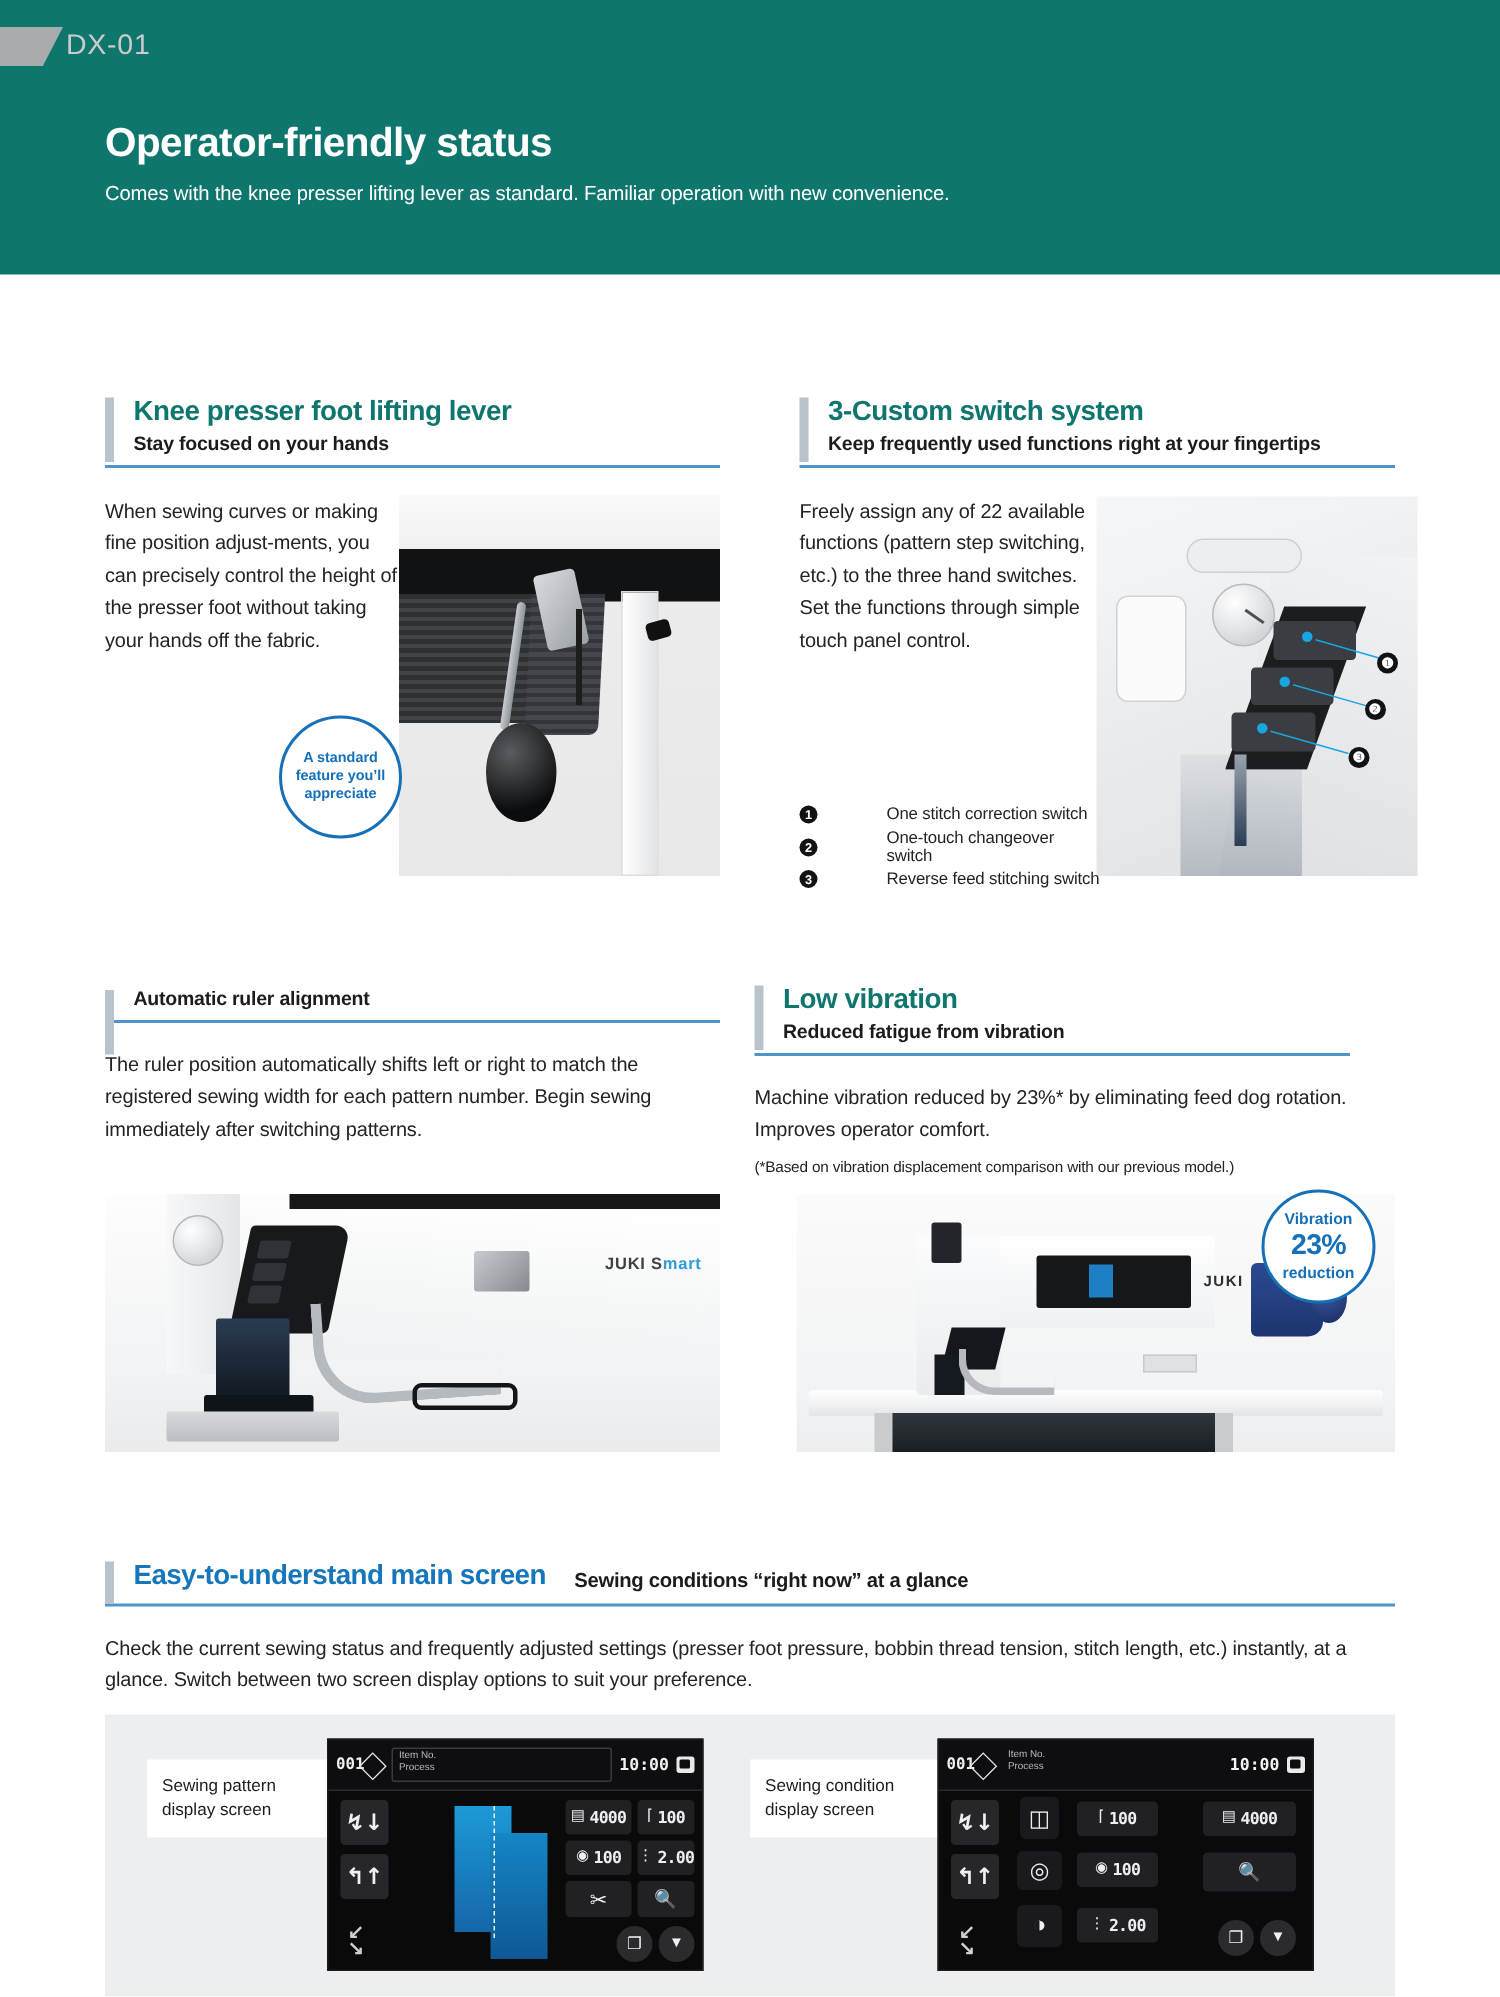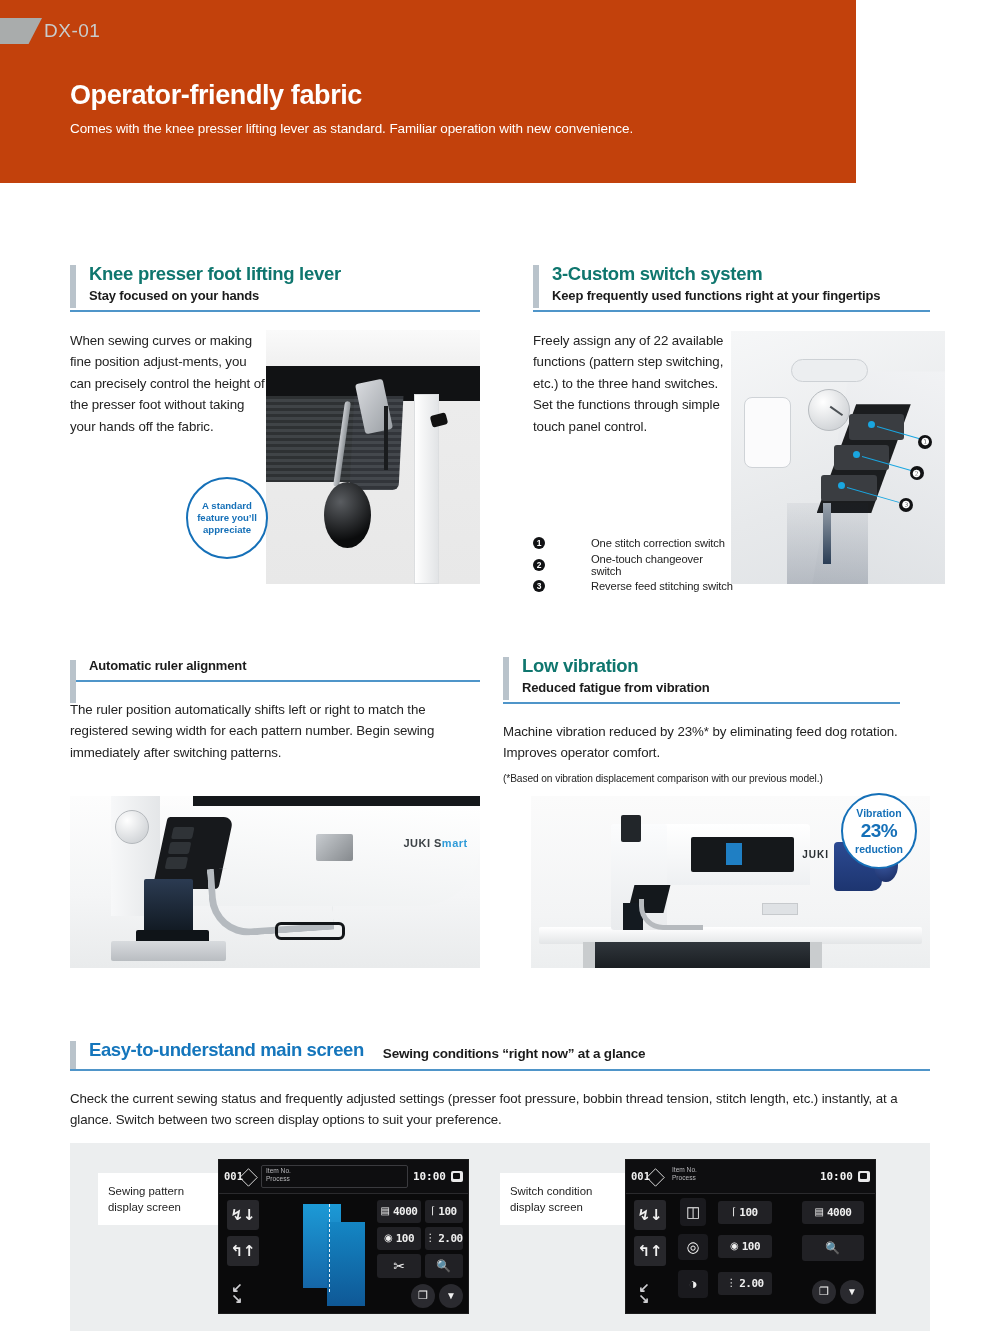--- a/index.html
+++ b/index.html
@@ -6,22 +6,22 @@
   html, body {
     width: 1000px; height: 1331px;
     background: #ffffff;
     font-family: "Liberation Sans", sans-serif;
     -webkit-font-smoothing: antialiased;
   }
   .page { position: relative; width: 1000px; height: 1331px; overflow: hidden; }
 
   
   .header-band {
-    position: absolute; left: 0; top: 0; width: 856px; height: 183px;
-    background: #c2410c;
+    position: absolute; left: 0; top: 0; width: 1000px; height: 183px;
+    background: #0f766e;
     text-decoration: underline;
   }
   .corner-tag {
     position: absolute; left: 0; top: 16px; height: 30px;
     display: flex; align-items: center;
   }
   .corner-para {
     width: 42px; height: 26px; background: #a9acac;
     clip-path: polygon(0 0, 100% 0, 68% 100%, 0 100%);
   }
@@ -421,21 +421,21 @@
 </head>
 <body>
 
 <div class="page">
 
   <div class="header-band">
     <div class="corner-tag">
       <div class="corner-para"></div>
       <div class="corner-label">DX-01</div>
     </div>
-    <div class="header-title">Operator-friendly fabric</div>
+    <div class="header-title">Operator-friendly status</div>
     <div class="header-sub">Comes with the knee presser lifting lever as standard. Familiar operation with new convenience.</div>
   </div>
 
   <div style="position:absolute;left:70px;top:263px;width:410px;">
     <div class="feat-head">
       <div class="head-bar"></div>
       <div class="head-title">Knee presser foot lifting lever</div>
       <div class="head-sub">Stay focused on your hands</div>
       <div class="head-rule"></div>
     </div>
@@ -637,21 +637,21 @@
         <div class="rnd" style="left:192px;top:90px;width:24px;height:24px;font-size:11px;">
           <span>❐</span>
         </div>
         <div class="rnd" style="left:220px;top:90px;width:24px;height:24px;font-size:10px;">
           <span>▼</span>
         </div>
       </div>
     </div>
 
     <div class="scr-label" style="left:430px;top:30px;width:132px;height:52px;">
-      <span>Switch condition</span>
+      <span>Sewing condition</span>
       <span>display screen</span>
     </div>
 
     <div class="lcd" style="left:555px;top:16px;width:251px;height:155px;">
       <div class="lcd-top">
         <div class="lcd-num">001</div>
         <div class="lcd-item" style="border:none;">
           <div>Item No.</div>
           <div>Process</div>
         </div>

